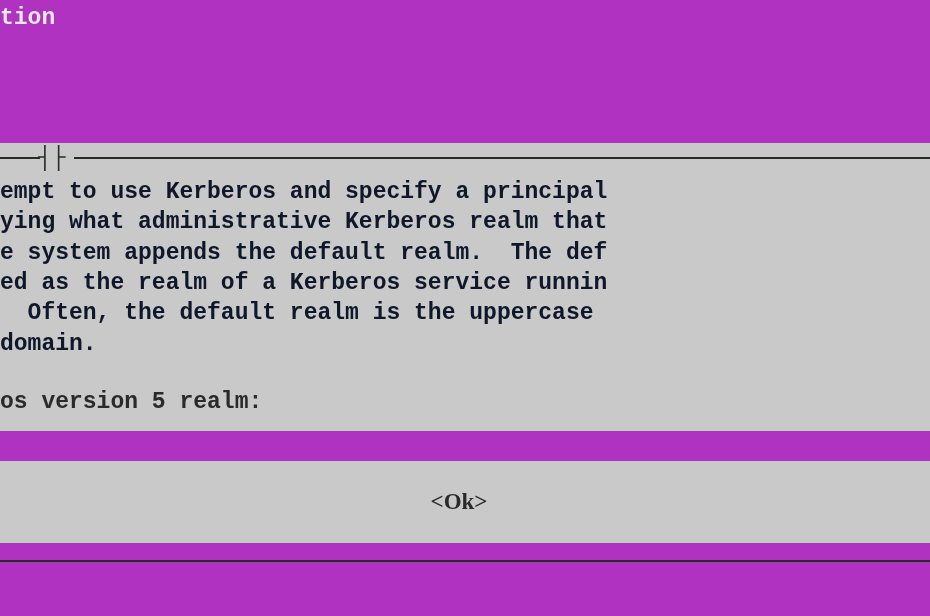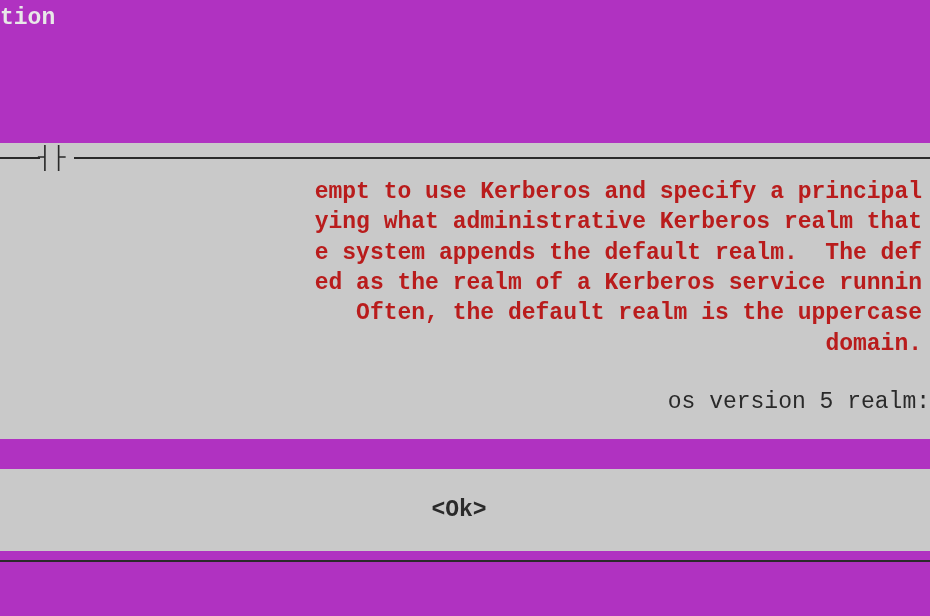--- a/index.html
+++ b/index.html
@@ -1,15 +1,15 @@
 <!DOCTYPE html>
 <html><head>
   <meta charset="utf-8">
   <style>
-    * { margin: 0; padding: 0; box-sizing: border-box; text-align: right; }
+    * { margin: 0; padding: 0; box-sizing: border-box; }
     body {
       width: 930px;
       height: 616px;
       background: #b032c1;
       font-family: "Courier New", monospace;
       font-size: 23px;
       overflow: hidden;
       position: relative;
     }
     .top-frag {
@@ -50,39 +50,40 @@
       font-weight: bold;
       padding: 0 8px;
     }
     .title-border-right {
       flex: 1;
       height: 2px;
       background: #2a2a2a;
       margin-left: 8px;
     }
     .body-text {
-      color: #b91c1c;
+      color: #0f172a;
       padding: 4px 8px 16px 0;
       line-height: 1.32;
       white-space: pre-wrap;
       font-weight: bold;
     }
     .prompt {
       color: #2a2a2a;
-      padding: 14px 0 24px 0;
-      font-weight: normal;
+      padding: 14px 0 16px 0;
+      font-weight: bold;
     }
     .input-line {
       background: #b032c1;
       height: 30px;
       width: 100%;
     }
     .ok-section {
       text-align: center;
       padding: 28px 12px 28px 0;
+      font-family: Liberation Serif, serif;
     }
     .ok-btn {
       color: #2a2a2a;
       font-weight: bold;
       display: inline-block;
     }
     .bottom-border {
       position: absolute;
       bottom: 54px;
       left: 0;

